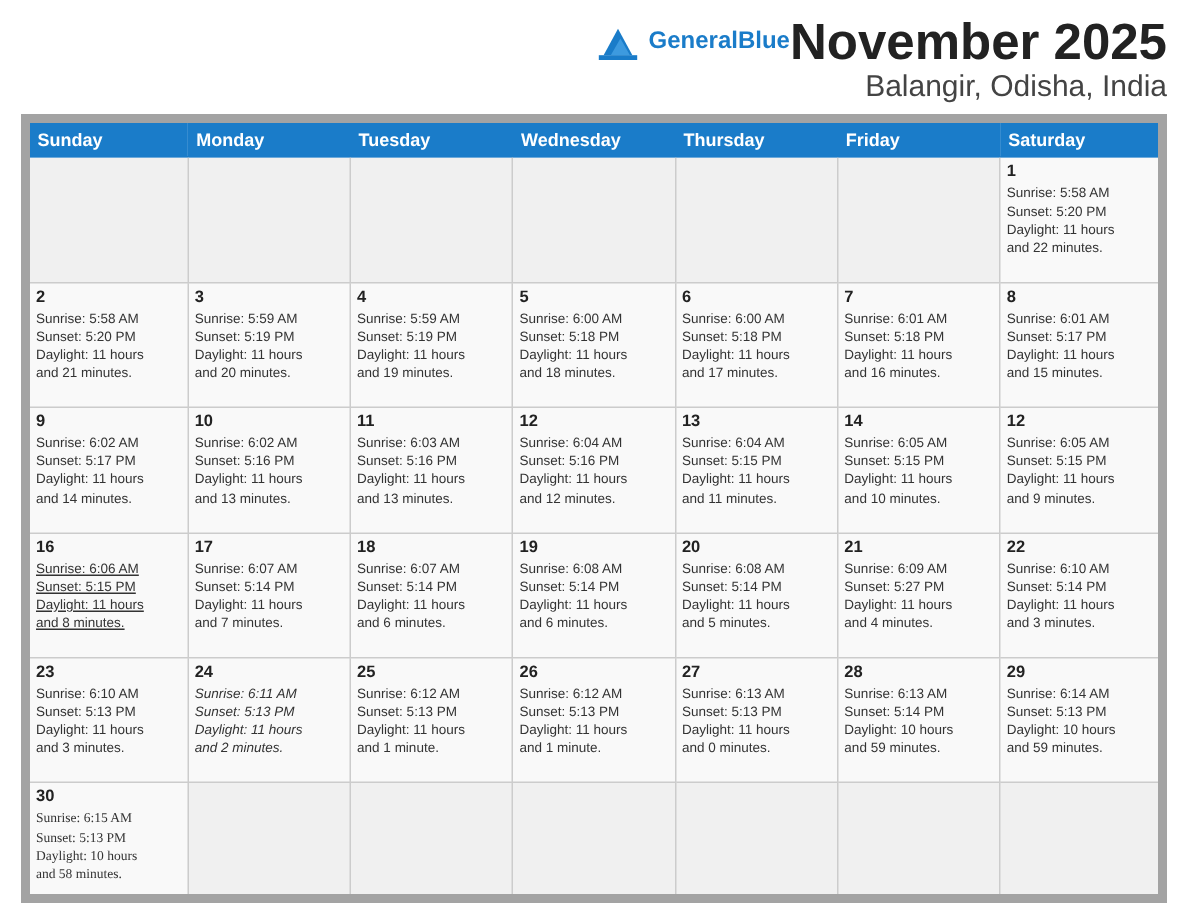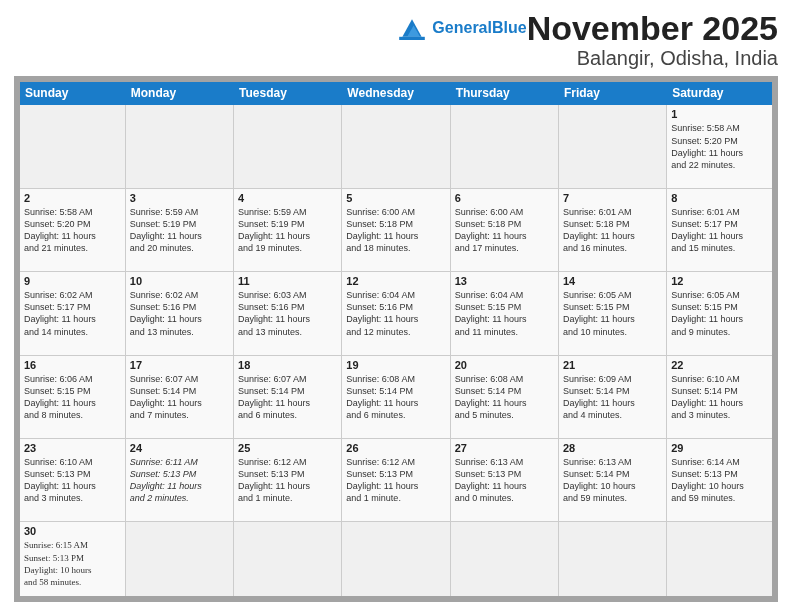--- a/index.html
+++ b/index.html
@@ -246,21 +246,21 @@
             <span class="day-num">12</span>
             <div class="day-info" style="white-space: pre-line;">Sunrise: 6:05 AM
 Sunset: 5:15 PM
 Daylight: 11 hours
 and 9 minutes.</div>
           </td>
         </tr>
         <tr>
           <td>
             <span class="day-num">16</span>
-            <div class="day-info" style="white-space: pre-line;">Sunrise: 6:06 AM
+            <div class="day-info" style="white-space: pre-line; text-decoration: underline;">Sunrise: 6:06 AM
 Sunset: 5:15 PM
 Daylight: 11 hours
 and 8 minutes.</div>
           </td>
           <td>
             <span class="day-num">17</span>
             <div class="day-info" style="white-space: pre-line;">Sunrise: 6:07 AM
 Sunset: 5:14 PM
 Daylight: 11 hours
 and 7 minutes.</div>
@@ -282,21 +282,21 @@
           <td>
             <span class="day-num">20</span>
             <div class="day-info" style="white-space: pre-line;">Sunrise: 6:08 AM
 Sunset: 5:14 PM
 Daylight: 11 hours
 and 5 minutes.</div>
           </td>
           <td>
             <span class="day-num">21</span>
             <div class="day-info" style="white-space: pre-line;">Sunrise: 6:09 AM
-Sunset: 5:14 PM
+Sunset: 5:27 PM
 Daylight: 11 hours
 and 4 minutes.</div>
           </td>
           <td>
             <span class="day-num">22</span>
             <div class="day-info" style="white-space: pre-line;">Sunrise: 6:10 AM
 Sunset: 5:14 PM
 Daylight: 11 hours
 and 3 minutes.</div>
           </td>

